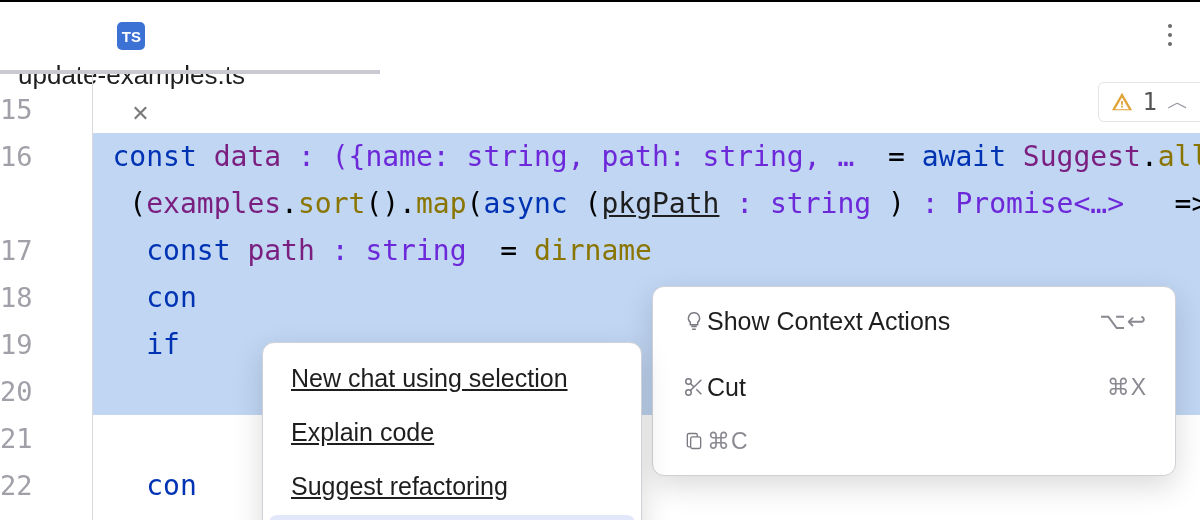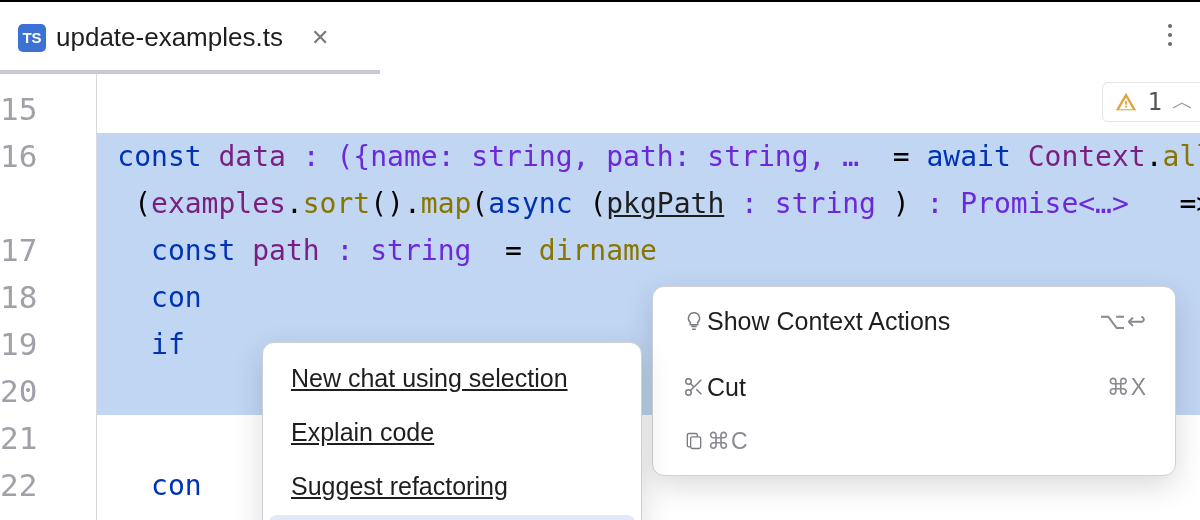--- a/index.html
+++ b/index.html
@@ -1,29 +1,29 @@
 <!DOCTYPE html>
 <html><head>
 <meta charset="utf-8">
 <style>
   * { box-sizing: border-box; margin: 0; padding: 0; }
   html, body { width: 1200px; height: 520px; overflow: hidden; font-family: -apple-system, BlinkMacSystemFont, "Segoe UI", sans-serif; background: #fff; }
   body { border-top: 2px solid #000; }
 
   .tabbar { height: 72px; display: flex; align-items: flex-start; padding: 20px 18px 0 18px; position: relative; }
-  .tab { display: flex; align-items: center; gap: 10px; font-size: 26px; color: #1e1e1e; cursor: pointer; }
+  .tab { display: flex; align-items: center; gap: 10px; font-size: 26px; color: #1e1e1e; cursor: pointer; flex-direction: column; }
   .tab-icon { width: 28px; height: 28px; background: #3b72d4; border-radius: 5px; display: flex; align-items: center; justify-content: center; color: #fff; font-size: 15px; font-weight: 700; }
   .tab-close { margin-left: 18px; font-size: 22px; color: #7a7a7a; }
   .tab-underline { position: absolute; left: 0; bottom: 0; width: 380px; height: 4px; background: #c9c9d1; }
   .tab-more { position: absolute; right: 28px; top: 22px; display: flex; flex-direction: column; gap: 5px; }
   .tab-more span { width: 4px; height: 4px; border-radius: 50%; background: #6b6b6b; }
 
   .editor { display: flex; height: 448px; position: relative; font-family: ui-monospace, Menlo, Consolas, monospace; font-size: 28px; }
   .gutter { width: 148px; text-align: right; padding-top: 12px; color: #a0a0a8; position: relative; }
-  .gutter-line { height: 47px; line-height: 47px; padding-right: 60px; font-size: 31px; }
+  .gutter-line { height: 47px; line-height: 47px; padding-right: 60px; font-size: 27px; }
   .gutter-divider { position: absolute; top: 0; right: 0; width: 1px; height: 100%; background: #d8d8dd; }
 
   .code { flex: 1; padding-top: 12px; position: relative; }
   .code-line { height: 47px; line-height: 47px; white-space: pre; padding-left: 20px; }
   .sel { background: #c0d6f3; }
   .kw { color: #0033b3; }
   .id { color: #1e1e1e; }
   .var { color: #7a1f7f; }
   .type { color: #6d28d9; }
   .fn { color: #8a7500; }
@@ -82,21 +82,21 @@
     <div class="inspection">
       <svg width="22" height="22" viewBox="0 0 24 24">
           <path fill="#e0a33a" d="M12 2 1 21h22L12 2zm0 5 7.5 13h-15L12 7zm-1 4v4h2v-4h-2zm0 5v2h2v-2h-2z"></path>
         </svg>
       <span>1</span>
       <span class="chev2">︿</span>
       <span class="chev2">﹀</span>
     </div>
 
     <div class="code-line"></div>
-    <div class="code-line sel"><span class="kw">const </span><span class="var">data</span><span class="type"> : ({name: string, path: string, … </span><span> = </span><span class="kw">await </span><span class="var">Context</span><span>.</span><span class="fn">all</span></div>
+    <div class="code-line sel"><span class="kw">const </span><span class="var">data</span><span class="type"> : ({name: string, path: string, … </span><span> = </span><span class="kw">await </span><span class="var">Suggest</span><span>.</span><span class="fn">all</span></div>
     <div class="code-line sel"><span> (</span><span class="var">examples</span><span>.</span><span class="fn">sort</span><span>().</span><span class="fn">map</span><span>(</span><span class="kw">async </span><span>(</span><span class="id under">pkgPath</span><span class="type"> : string </span><span>)</span><span class="type"> : Promise&lt;…&gt; </span><span>  =&gt; {</span></div>
     <div class="code-line sel"><span class="kw">  const </span><span class="var">path</span><span class="type"> : string </span><span> = </span><span class="fn">dirname</span></div>
     <div class="code-line sel"><span class="kw">  con</span></div>
     <div class="code-line sel"><span class="kw">  if </span></div>
     <div class="code-line sel"><span>    </span></div>
     <div class="code-line"><span></span></div>
     <div class="code-line"><span class="kw">  con</span></div>
     <div class="code-line"><span>    .</span><span class="str">com/vitest-dev/vitest/tree</span></div>
 
   </div>

